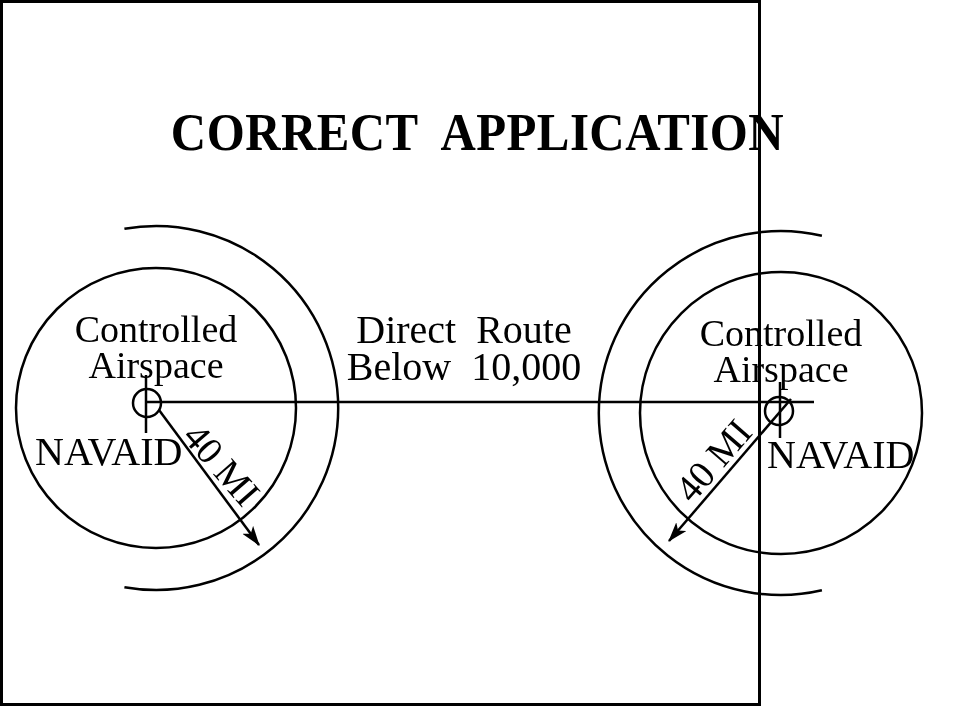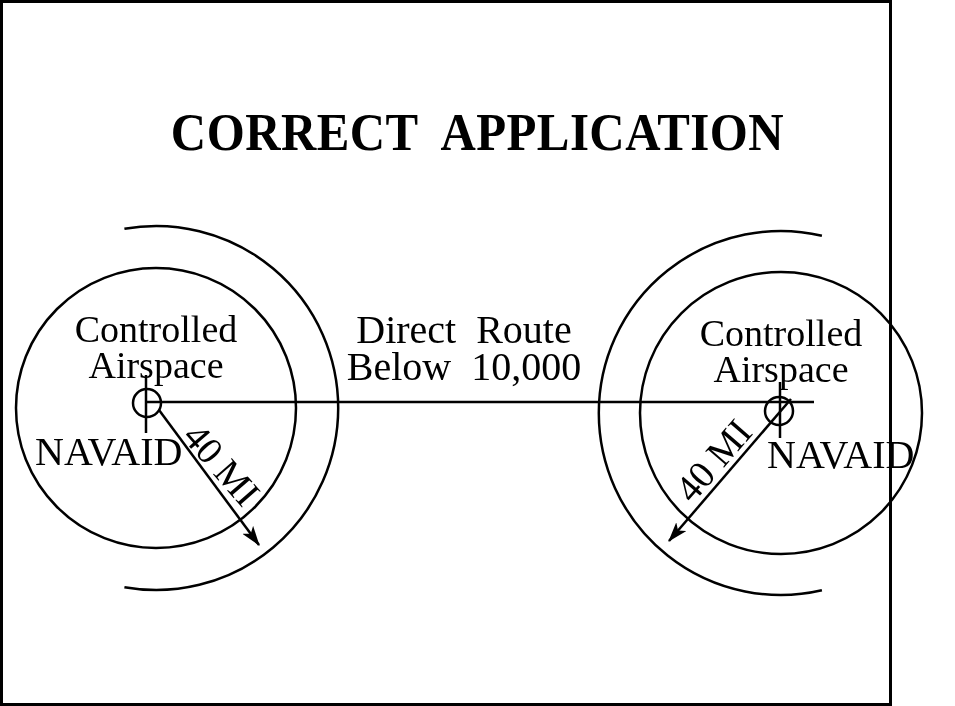--- a/index.html
+++ b/index.html
@@ -6,21 +6,21 @@
     margin: 0;
     padding: 0;
     width: 955px;
     height: 706px;
     background: #ffffff;
     overflow: hidden;
     font-family: "Liberation Serif", serif;
   }
   .page {
     position: relative;
-    width: 892px;
+    width: 761px;
     height: 706px;
     background: #ffffff;
   }
   .frame {
     position: absolute;
     inset: 0;
     border: 3px solid #000;
     box-sizing: border-box;
     pointer-events: none;
   }

